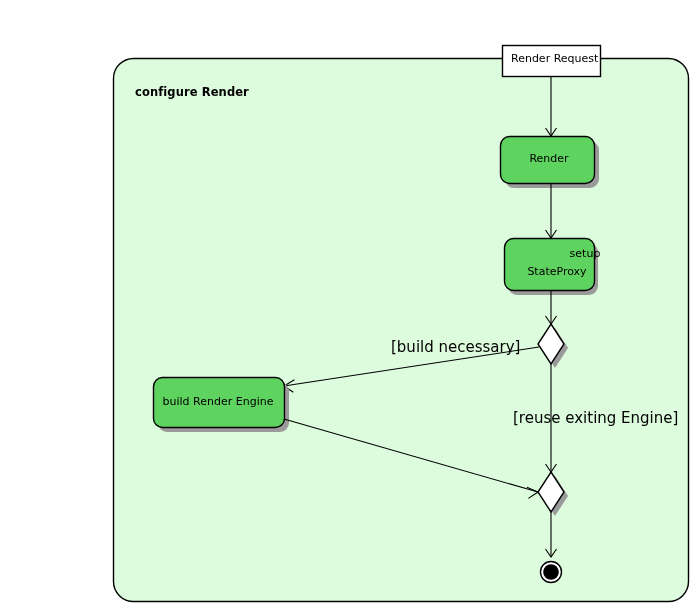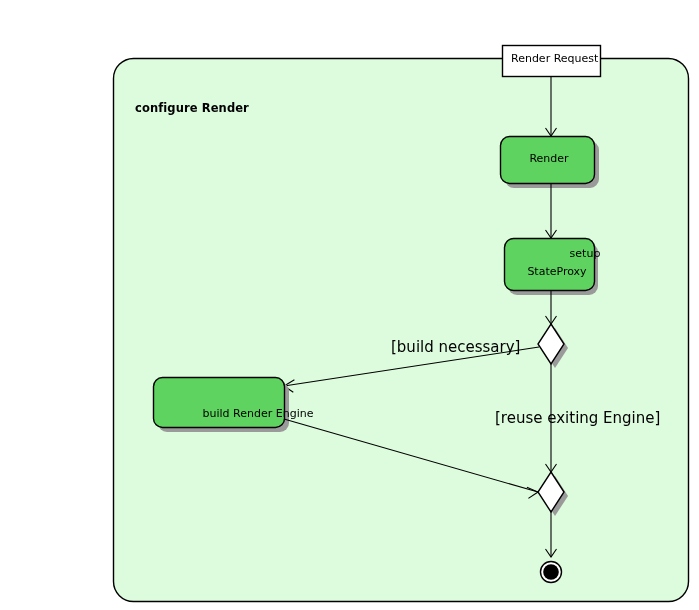--- a/index.html
+++ b/index.html
@@ -94,28 +94,28 @@
     <polygon points="555,476 568,496 555,516 542,496" fill="#9a9a9a"></polygon>
     <polygon points="551,472 564,492 551,512 538,492" fill="#ffffff" stroke="#000000" stroke-width="1.4"></polygon>
 
     <line x1="551" y1="512" x2="551" y2="557" stroke="#000000" stroke-width="1.1"></line>
     <polyline points="545.5,549 551,557 556.5,549" fill="none" stroke="#000000" stroke-width="1.1"></polyline>
 
     <circle cx="551" cy="572" r="10.5" fill="#ffffff" stroke="#000000" stroke-width="1.4"></circle>
     <circle cx="551" cy="572" r="7.8" fill="#000000"></circle>
   </svg>
 
-  <div class="lbl partition-title" style="left:135px; top:102px;text-align:right;">configure Render</div>
+  <div class="lbl partition-title" style="left:135px; top:86px;text-align:right;">configure Render</div>
 
   <div class="lbl accept-label" style="left:511px; top:53px;text-align:center;">Render Request</div>
 
   <div class="lbl node-label" style="left:500px; top:153px; width:98px;">Render</div>
 
   <div class="lbl node-label" style="left:504px; top:248px; width:90px;margin-left:36px;">setup</div>
   <div class="lbl node-label" style="left:504px; top:266px; width:106px;">StateProxy</div>
 
-  <div class="lbl node-label" style="left:153px; top:408px; width:130px;padding-left:40px;">build Render Engine</div>
+  <div class="lbl node-label" style="left:153px; top:396px; width:130px;">build Render Engine</div>
 
   <div class="lbl guard-label" style="left:391px; top:339px;">[build necessary]</div>
 
-  <div class="lbl guard-label" style="left:495px; top:410px;">[reuse exiting Engine]</div>
+  <div class="lbl guard-label" style="left:513px; top:410px;">[reuse exiting Engine]</div>
 
 </div>
 
 </body></html>

